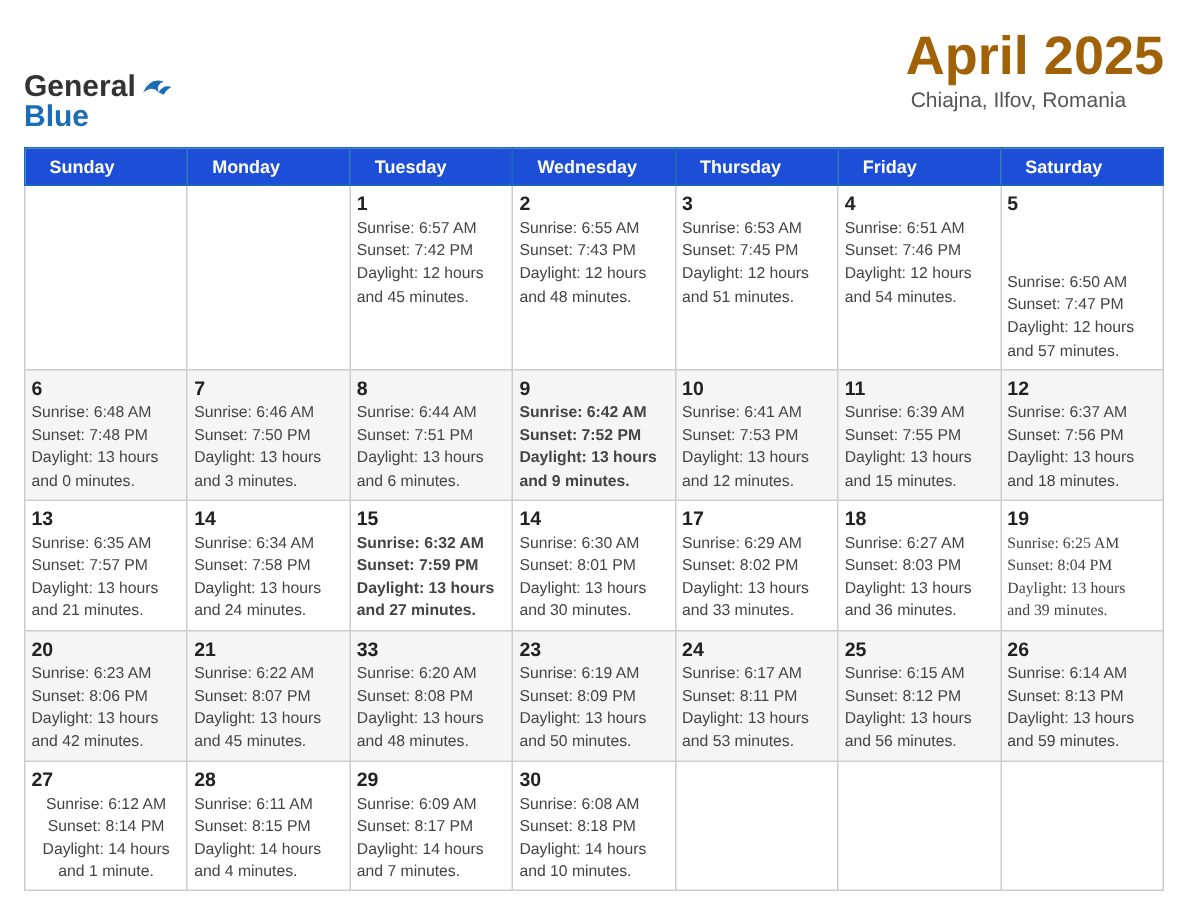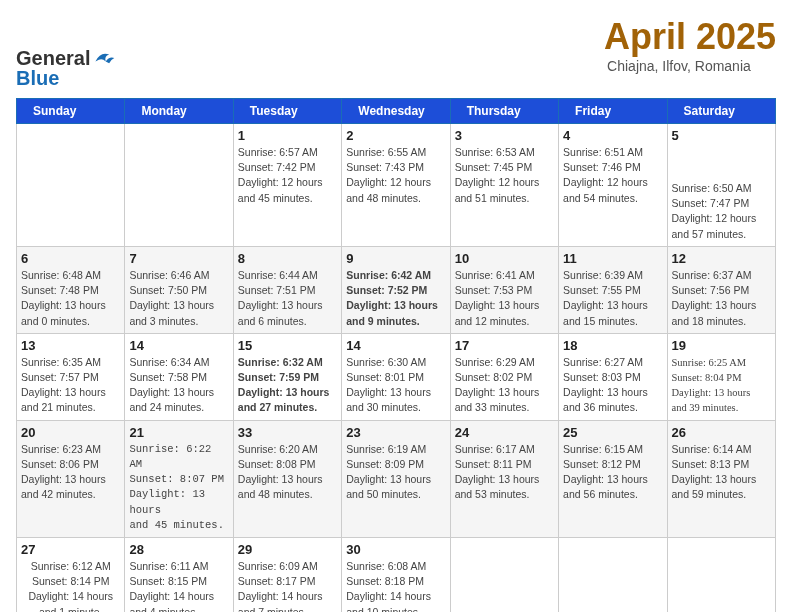--- a/index.html
+++ b/index.html
@@ -278,21 +278,21 @@
       <tr>
         <td>
           <span class="day-num">20</span>
           <div class="day-detail" style="white-space: pre-line;">Sunrise: 6:23 AM
 Sunset: 8:06 PM
 Daylight: 13 hours
 and 42 minutes.</div>
         </td>
         <td>
           <span class="day-num">21</span>
-          <div class="day-detail" style="white-space: pre-line; font-family: Liberation Mono, monospace;">Sunrise: 6:22 AM
+          <div class="day-detail" style="white-space: pre-line;">Sunrise: 6:22 AM
 Sunset: 8:07 PM
 Daylight: 13 hours
 and 45 minutes.</div>
         </td>
         <td>
           <span class="day-num">33</span>
           <div class="day-detail" style="white-space: pre-line;">Sunrise: 6:20 AM
 Sunset: 8:08 PM
 Daylight: 13 hours
 and 48 minutes.</div>

